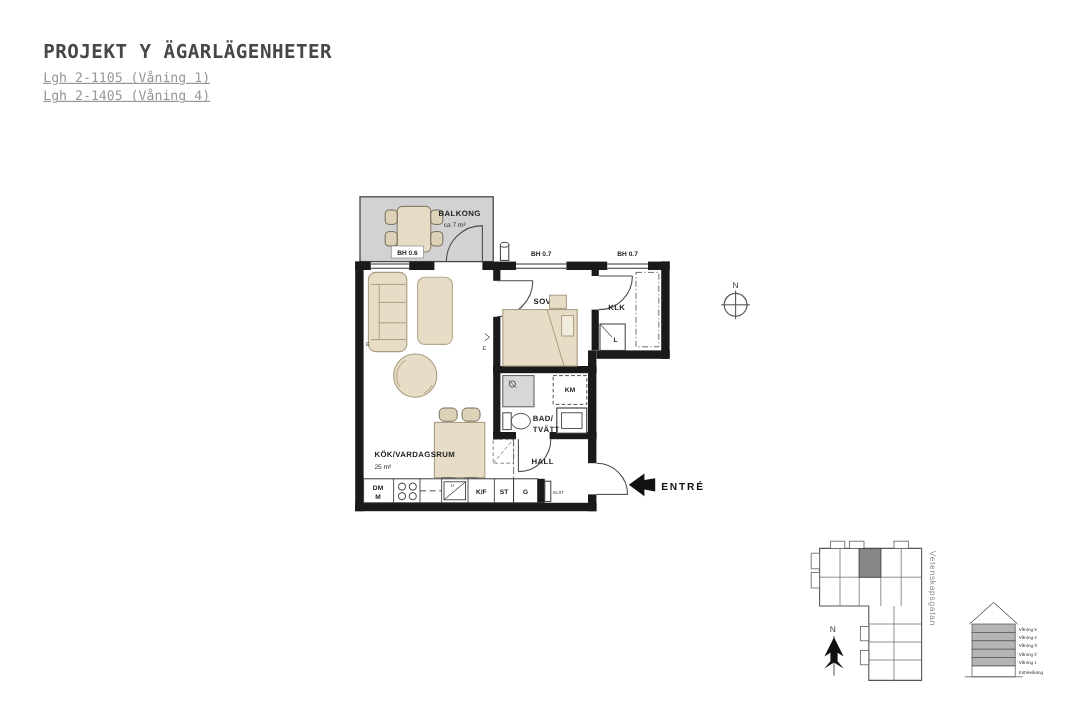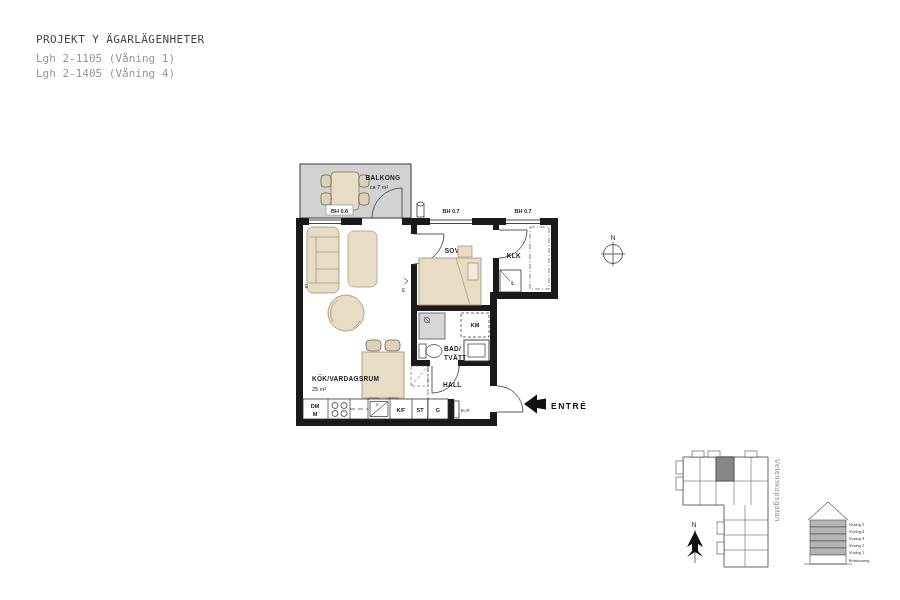--- a/index.html
+++ b/index.html
@@ -5,24 +5,24 @@
   html,body{margin:0;padding:0;}
   body{
     width:900px;height:600px;position:relative;background:#ffffff;
     font-family:"Liberation Sans",sans-serif;overflow:hidden;
   }
   .header{
     position:absolute;left:36px;top:33px;
     font-family:"DejaVu Sans Mono",monospace;
   }
   .header .title{
-    font-size:11px;font-weight:normal;color:#474747;letter-spacing:0.4px;
+    font-size:16px;font-weight:bold;color:#474747;letter-spacing:0.4px;
   }
   .header .apt{
-    font-size:11px;color:#979797;line-height:15.3px;
+    font-size:11px;color:#979797;line-height:15.3px;text-decoration:underline;
   }
   .header .apt-list{margin-top:5px;}
   svg text{font-family:"Liberation Sans",sans-serif;}
   .room-label{font-size:6.5px;font-weight:600;fill:#1f1f1f;letter-spacing:0.3px;}
   .area-label{font-size:5.5px;fill:#2a2a2a;}
   .bh-label{font-size:5.5px;font-weight:700;fill:#1a1a1a;}
   .cell-label{font-size:5.5px;font-weight:600;fill:#1a1a1a;}
   .tiny-label{font-size:3.8px;fill:#2a2a2a;}
   .e-label{font-size:4.5px;fill:#333;}
   .entre-label{font-size:8.5px;font-weight:600;fill:#111;letter-spacing:1.5px;}

